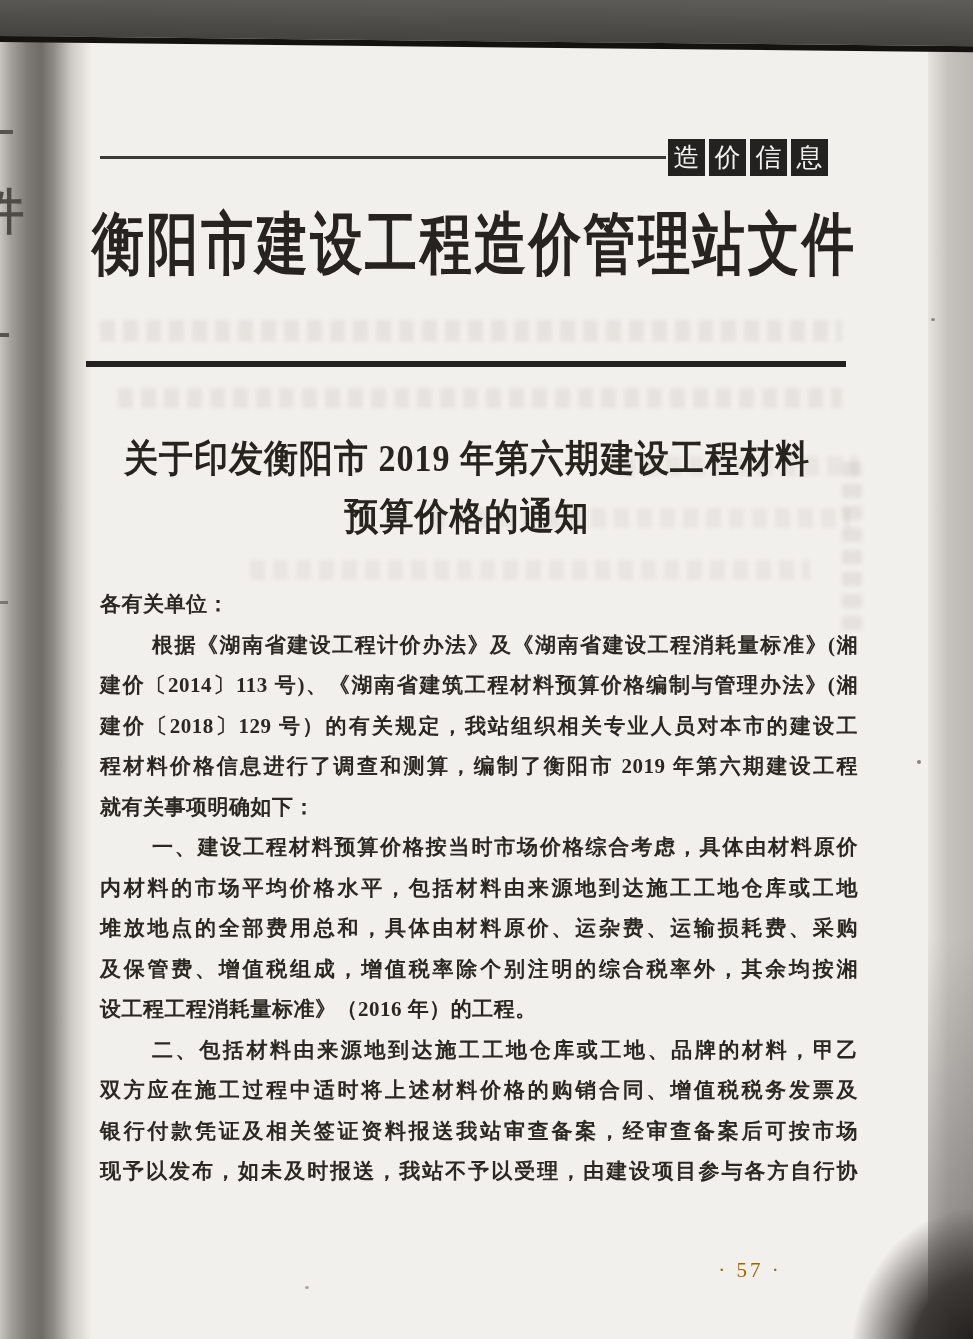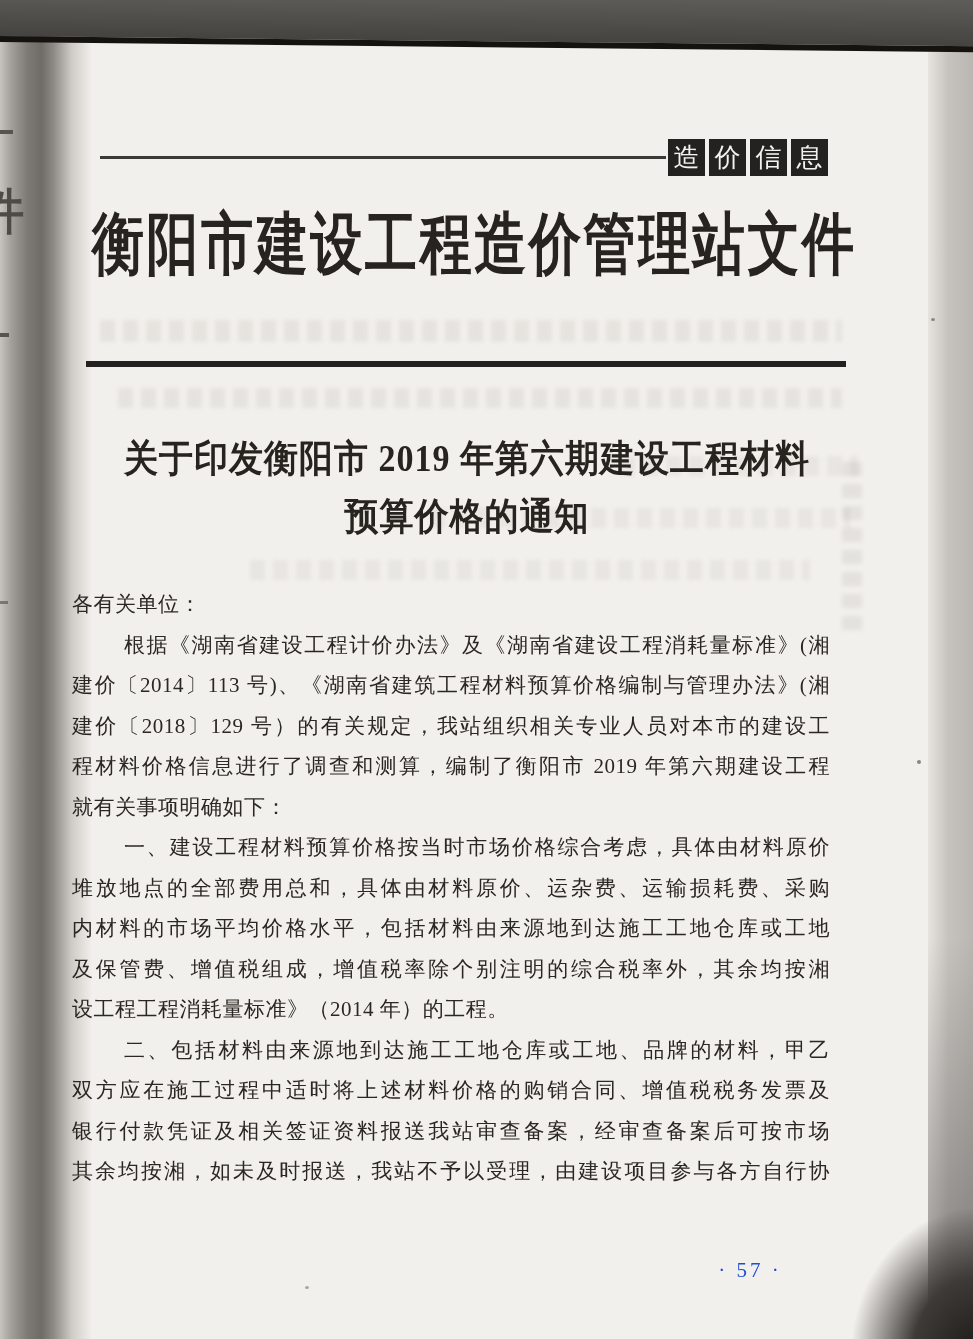--- a/index.html
+++ b/index.html
@@ -98,31 +98,31 @@
     position: absolute; left: 86px; top: 361px;
     width: 760px; height: 6px; background: #232120;
   }
   .doc-title {
     position: absolute; left: 88px; top: 429px; width: 758px;
     text-align: center; font-weight: 700; color: #27231f;
     font-size: 34px; line-height: 53px;
     transform: scaleY(1.1); transform-origin: 50% 0;
     letter-spacing: 1px;
   }
-  .body-block { position: absolute; left: 72px; top: 584px; width: 758px; }
+  .body-block { position: absolute; left: 100px; top: 584px; width: 758px; font-weight: bold; }
   .bline {
     height: 40.5px; line-height: 40.5px;
     font-size: 21px; letter-spacing: 0.5px;
     text-align: left; overflow: visible;
   }
   .bline.just { text-align: justify; text-align-last: justify; }
   .bline.indent { padding-left: 52px; }
   .page-num {
     position: absolute; left: 690px; top: 1258px; width: 120px;
-    text-align: center; font-size: 21px; letter-spacing: 3px; color: #1d4ed8;
+    text-align: center; font-size: 21px; letter-spacing: 3px; color: #a16207;
   }
 </style>
 </head>
 <body>
 
 <div class="scan">
 
   <div class="gutter"></div>
   <div class="right-band"></div>
   <div class="corner-shadow"></div>
@@ -161,27 +161,27 @@
     </div>
 
     <div class="body-block">
         <div class="bline">各有关单位：</div>
         <div class="bline indent just">根据《湖南省建设工程计价办法》及《湖南省建设工程消耗量标准》(湘</div>
         <div class="bline just">建价〔2014〕113 号)、《湖南省建筑工程材料预算价格编制与管理办法》(湘</div>
         <div class="bline just">建价〔2018〕129 号）的有关规定，我站组织相关专业人员对本市的建设工</div>
         <div class="bline just">程材料价格信息进行了调查和测算，编制了衡阳市 2019 年第六期建设工程</div>
         <div class="bline">就有关事项明确如下：</div>
         <div class="bline indent just">一、建设工程材料预算价格按当时市场价格综合考虑，具体由材料原价</div>
+        <div class="bline just">内材料的市场平均价格水平，包括材料由来源地到达施工工地仓库或工地</div>
         <div class="bline just">堆放地点的全部费用总和，具体由材料原价、运杂费、运输损耗费、采购</div>
-        <div class="bline just">内材料的市场平均价格水平，包括材料由来源地到达施工工地仓库或工地</div>
         <div class="bline just">及保管费、增值税组成，增值税率除个别注明的综合税率外，其余均按湘</div>
-        <div class="bline">设工程工程消耗量标准》（2014 年）的工程。</div>
+        <div class="bline">设工程工程消耗量标准》（2016 年）的工程。</div>
         <div class="bline indent just">二、包括材料由来源地到达施工工地仓库或工地、品牌的材料，甲乙</div>
         <div class="bline just">双方应在施工过程中适时将上述材料价格的购销合同、增值税税务发票及</div>
         <div class="bline just">银行付款凭证及相关签证资料报送我站审查备案，经审查备案后可按市场</div>
-        <div class="bline just">其余均按湘，如未及时报送，我站不予以受理，由建设项目参与各方自行协</div>
+        <div class="bline just">现予以发布，如未及时报送，我站不予以受理，由建设项目参与各方自行协</div>
       </div>
 
     <div class="page-num">· 57 ·</div>
   </div>
 
   <div class="top-band"></div>
 </div>
 
 </body></html>

